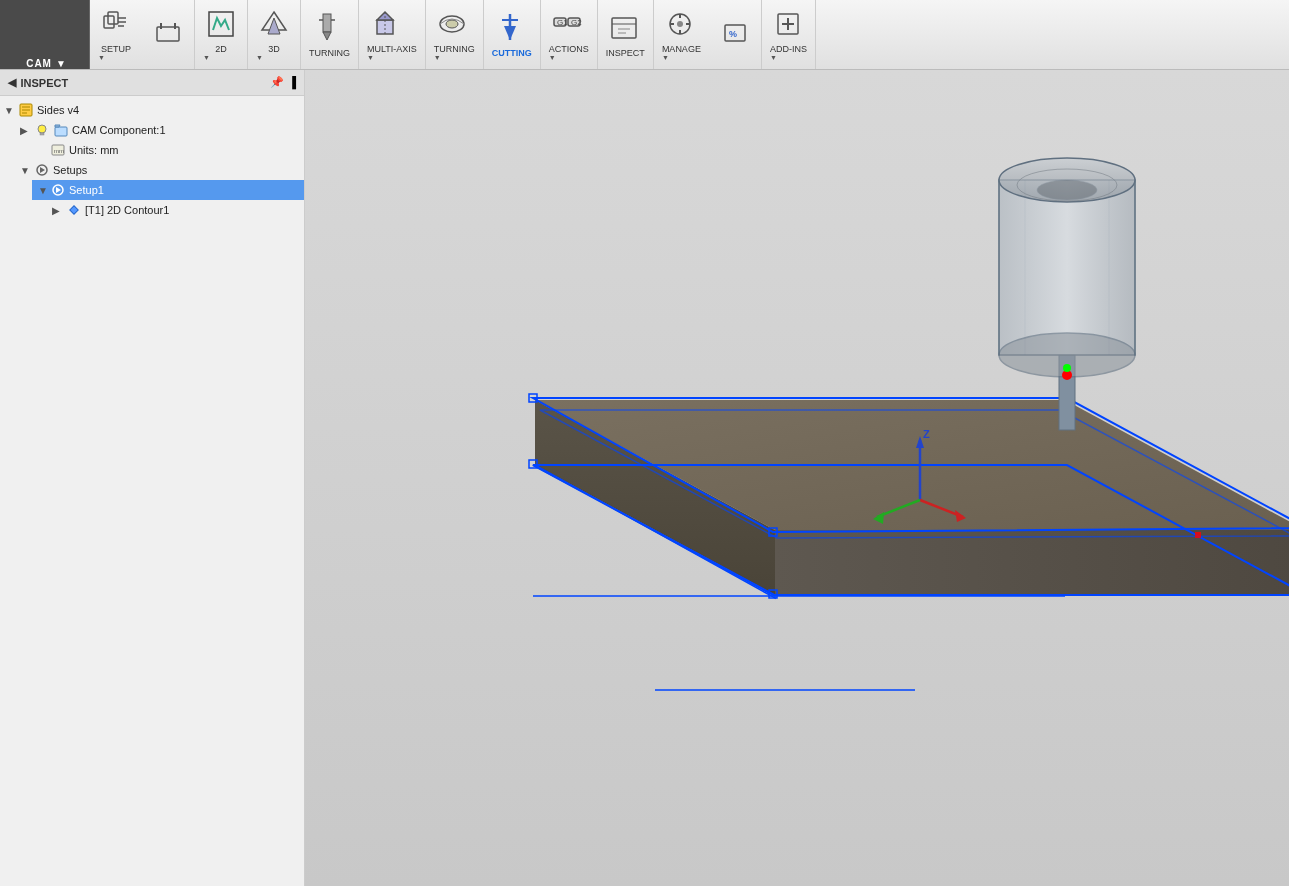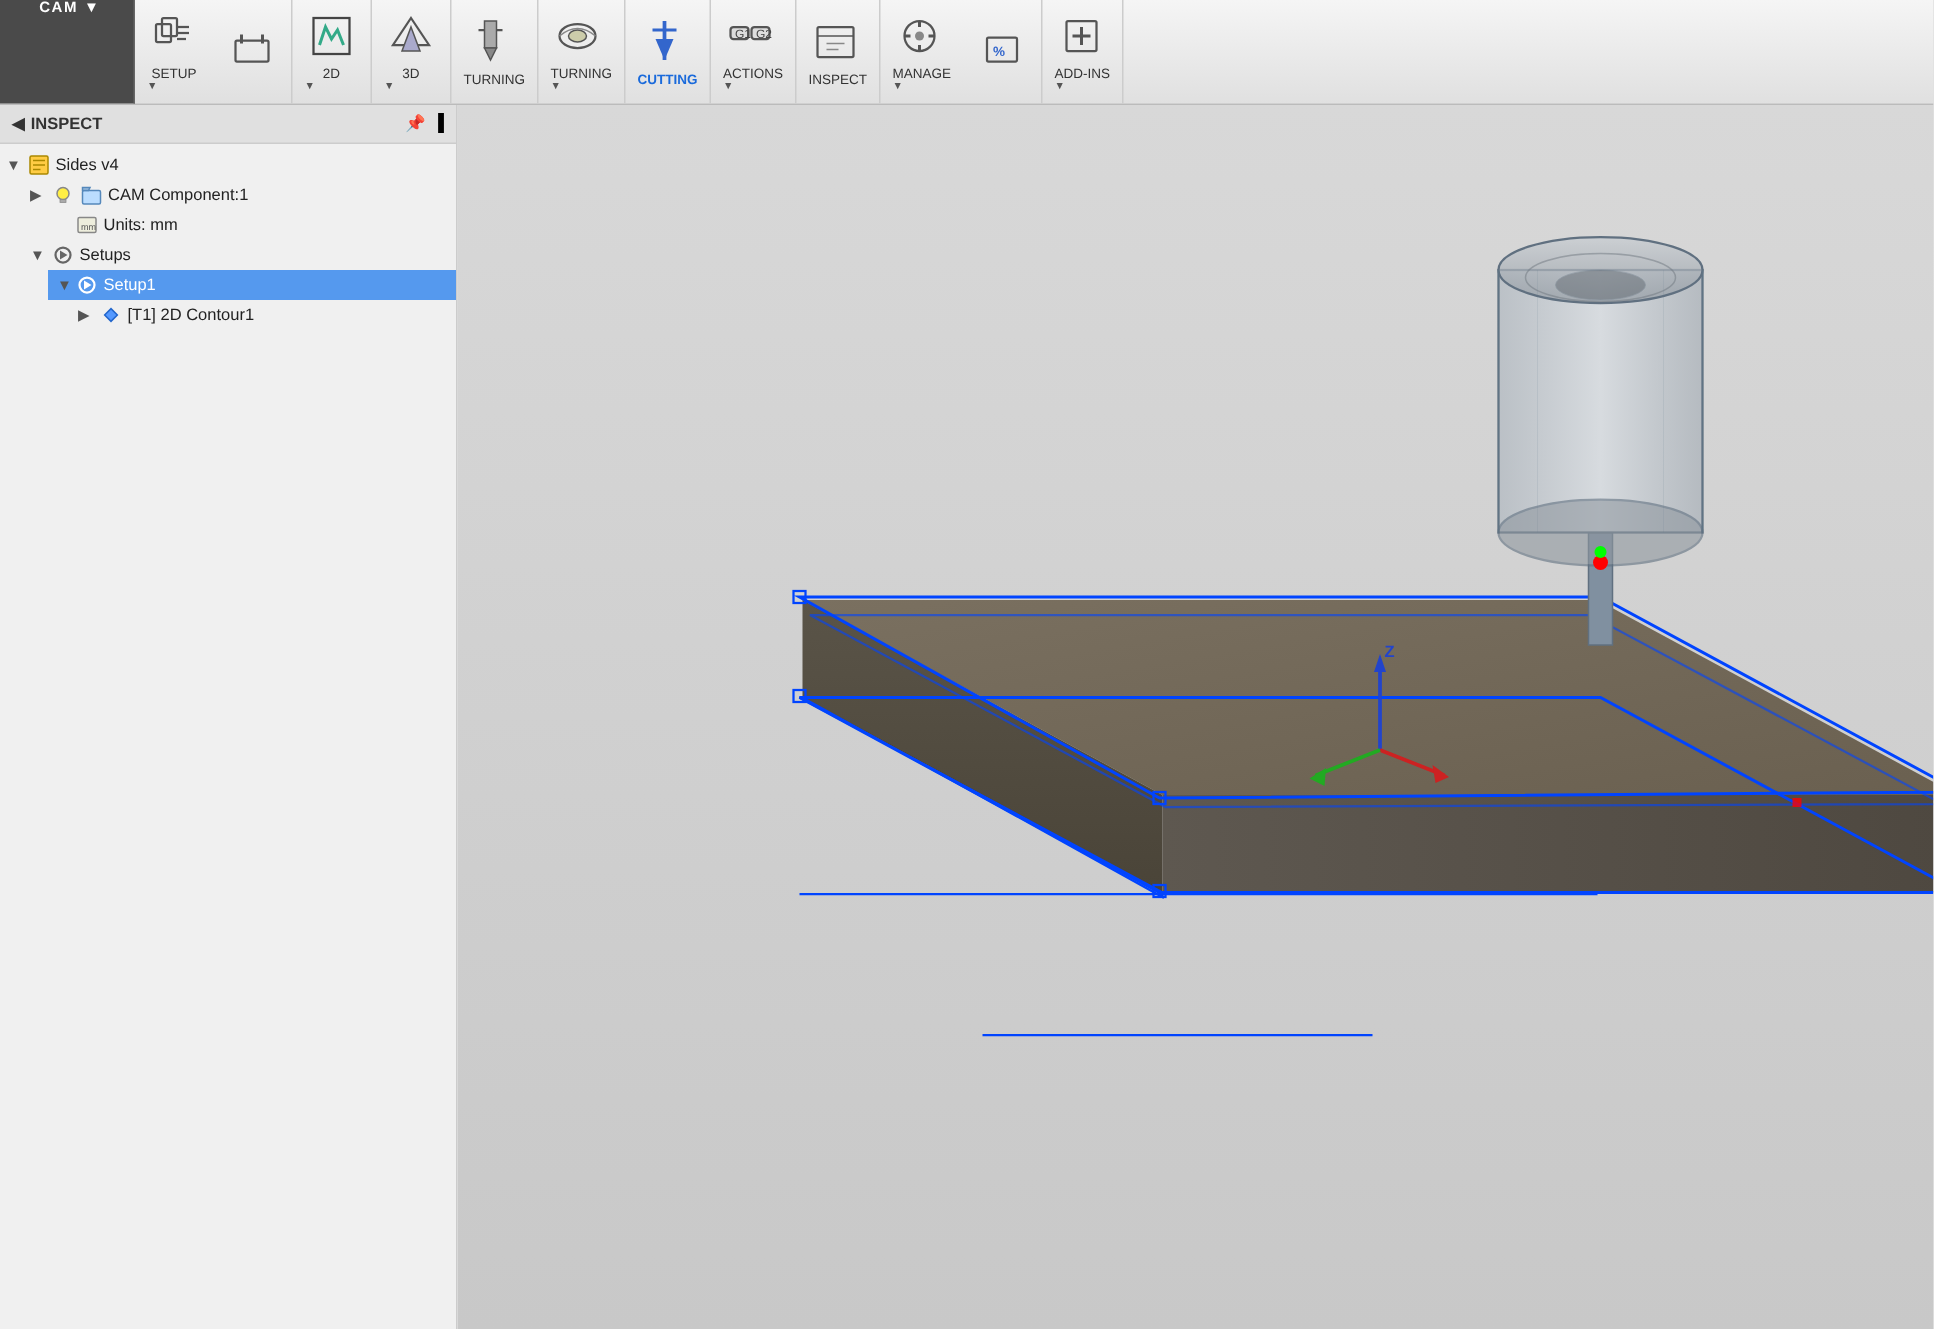--- a/index.html
+++ b/index.html
@@ -8,21 +8,21 @@
     
     #toolbar {
       position: absolute; top: 0; left: 0; right: 0; height: 70px;
       background: linear-gradient(to bottom, #f5f5f5, #e0e0e0);
       border-bottom: 1px solid #bbb;
       display: flex; align-items: stretch;
       z-index: 100;
     }
     .cam-btn {
       background: #4a4a4a; color: white; font-size: 18px; font-weight: bold;
-      padding: 0 18px; display: flex; align-items: flex-start; justify-content: center;
+      padding: 0 18px; display: flex; align-items: flex-end; justify-content: center;
       min-width: 90px; cursor: pointer; letter-spacing: 1px;
       border-right: 1px solid #666;
     }
     .cam-btn span { font-size: 10px; margin-left: 4px; }
     .toolbar-group {
       display: flex; align-items: stretch; border-right: 1px solid #ccc;
     }
     .toolbar-item {
       display: flex; flex-direction: column; justify-content: center;
       padding: 16px 8px; cursor: pointer; min-width: 48px; position: relative;
@@ -140,20 +140,33 @@
           <rect x="12" y="2" width="8" height="18" fill="#aaa" stroke="#555" stroke-width="1"></rect>
           <polygon points="12,20 16,28 20,20" fill="#888" stroke="#555" stroke-width="1"></polygon>
           <line x1="8" y1="8" x2="12" y2="8" stroke="#555" stroke-width="1.5"></line>
           <line x1="20" y1="8" x2="24" y2="8" stroke="#555" stroke-width="1.5"></line>
         </svg>
       </div>
       <div class="label">TURNING</div>
     </div>
   </div>
 
+  <div class="toolbar-group">
+    <div class="toolbar-item">
+      <div class="icon-area">
+        <svg width="32" height="32" viewBox="0 0 32 32">
+          <rect x="8" y="12" width="16" height="14" fill="#c8c8e8" stroke="#555" stroke-width="1.5"></rect>
+          <polygon points="8,12 16,4 24,12" fill="#9999cc" stroke="#555" stroke-width="1.5"></polygon>
+          <line x1="16" y1="4" x2="16" y2="26" stroke="#555" stroke-width="1" stroke-dasharray="2,2"></line>
+        </svg>
+      </div>
+      <div class="label">MULTI-AXIS</div>
+      <span class="arrow">▼</span>
+    </div>
+  </div>
 
   <div class="toolbar-group">
     <div class="toolbar-item">
       <div class="icon-area">
         <svg width="32" height="32" viewBox="0 0 32 32">
           <ellipse cx="16" cy="16" rx="12" ry="8" fill="none" stroke="#555" stroke-width="1.5"></ellipse>
           <ellipse cx="16" cy="16" rx="6" ry="4" fill="#ccccaa" stroke="#555" stroke-width="1"></ellipse>
           <path d="M 4 16 Q 16 6 28 16" fill="none" stroke="#888" stroke-width="1"></path>
         </svg>
       </div>

